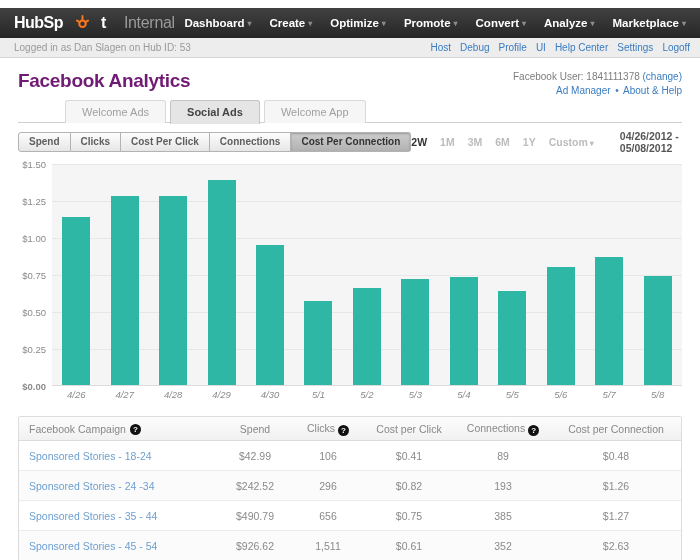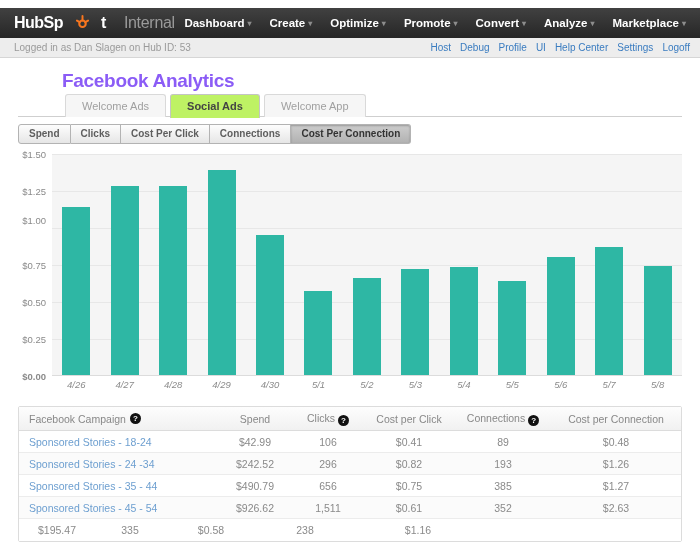--- a/index.html
+++ b/index.html
@@ -19,29 +19,29 @@
 
   
   .utility { height:20px; background:#ededed; border-bottom:1px solid #d6d6d6; display:flex; align-items:center; justify-content:space-between; padding:0 10px 0 14px; font-size:10px; }
   .utility .logged { color:#9a9a9a; }
   .utility .ulinks { display:flex; gap:9px; }
   .utility .ulinks a { color:#3a7cc0; text-decoration:none; }
 
   
   .content { padding:0 18px; }
   .page-head { display:flex; justify-content:space-between; align-items:flex-start; padding-top:12px; }
-  .page-title { font-size:19px; color:#8b5cf6; font-weight:600; letter-spacing:-0.3px;margin-left:44px; }
+  .page-title { font-size:19px; color:#701a75; font-weight:600; letter-spacing:-0.3px; }
   .acct { text-align:right; font-size:10px; color:#7c7c7c; line-height:14px; }
   .acct a { color:#3a7cc0; text-decoration:none; }
   .acct .sep { color:#3a7cc0; margin:0 2px; }
 
   
   .tabs-wrap { border-bottom:1px solid #cfcfcf; padding-left:47px; margin-top:2px; height:23px; }
   .tab { display:inline-block; height:23px; line-height:22px; padding:0 16px; font-size:11px; color:#a0a0a0; background:#f6f6f6; border:1px solid #d9d9d9; border-bottom:none; border-radius:3px 3px 0 0; margin-right:4px; cursor:pointer; position:relative; top:0; }
-  .tab.active { background:#bef264; color:#444; font-weight:bold; border-color:#c4c4c4; height:24px; z-index:2; }
+  .tab.active { background:#e5e5e5; color:#444; font-weight:bold; border-color:#c4c4c4; height:24px; z-index:2; }
 
   
   .controls { display:flex; justify-content:space-between; align-items:center; margin-top:7px; }
   .btn-group { display:flex; }
   .mbtn { height:20px; line-height:18px; padding:0 10px; font-size:10px; font-weight:bold; color:#5e5e5e; background:linear-gradient(#fdfdfd,#e6e6e6); border:1px solid #b3b3b3; border-left:none; cursor:pointer; white-space:nowrap; }
   .mbtn:first-child { border-left:1px solid #b3b3b3; border-radius:3px 0 0 3px; }
   .mbtn:last-child { border-radius:0 3px 3px 0; }
   .mbtn.active { background:linear-gradient(#cdcdcd,#b2b2b2); color:#333; box-shadow:inset 0 1px 2px rgba(0,0,0,.25); }
   .right-controls { display:flex; align-items:center; gap:26px; }
   .ranges { display:flex; align-items:center; gap:13px; }
@@ -56,24 +56,24 @@
   .ylabel { position:absolute; right:2px; transform:translateY(-45%); font-size:9.5px; color:#8a8a8a; white-space:nowrap; }
   .plot { margin-left:34px; height:222px; background:#f5f5f5; border-bottom:1px solid #dcdcdc; position:relative; display:flex; align-items:flex-end; justify-content:space-around; }
   .gridline { position:absolute; left:0; right:0; height:1px; background:#e7e7e7; }
   .bar { width:28px; background:#2eb7a4; z-index:1; }
   .xlabels { margin-left:34px; display:flex; justify-content:space-around; margin-top:3px;font-style:italic; }
   .xlabel { width:28px; text-align:center; font-size:9.5px; color:#8a8a8a; }
 
   
   .dtable { margin-top:14px; border:1px solid #dcdcdc; border-radius:2px; }
   .thead { display:flex; align-items:center; height:24px; background:linear-gradient(#fdfdfd,#f1f1f1); border-bottom:1px solid #dcdcdc; font-size:10.5px; color:#888; }
-  .trow { display:flex; align-items:center; height:22px; font-size:10.5px; color:#8a8a8a; border-bottom:1px solid #ececec; background:#fff; }
+  .trow { display:flex; align-items:center; height:30px; font-size:10.5px; color:#8a8a8a; border-bottom:1px solid #ececec; background:#fff; }
   .trow:nth-child(even) { background:#fbfbfb; }
   .trow:last-child { border-bottom:none; }
-  .col-campaign { flex:1; padding-left:10px; text-align:left; display:flex; align-items:flex-start; }
+  .col-campaign { flex:1; padding-left:10px; text-align:left; display:flex; align-items:flex-end; }
   .col-spend { width:76px; text-align:center; }
   .col-clicks { width:70px; text-align:center; }
   .col-cpc { width:92px; text-align:center; }
   .col-conn { width:96px; text-align:center; }
   .col-cpcon { width:130px; text-align:center; }
   .trow .col-campaign a { color:#6d9fd0; text-decoration:none; }
   .qicon { display:inline-block; width:11px; height:11px; border-radius:50%; background:#111; color:#fff; font-size:8px; font-weight:bold; text-align:center; line-height:11px; margin-left:4px; vertical-align:-1px; }
   .thead .col-clicks .qicon, .thead .col-conn .qicon { margin-left:3px; }
 </style>
 </head>
@@ -117,42 +117,63 @@
       <a href="#">Settings</a>
       <a href="#">Logoff</a>
     </span>
 </div>
 
 <div class="content">
 
   <div class="page-head">
     <div class="page-title">Facebook Analytics</div>
     <div class="acct">
+      <div>
+        <span>Facebook User:</span>
+        <span>1841111378</span>
+        <a href="#">(change)</a>
+      </div>
+      <div>
+        <a href="#">Ad Manager</a>
+        <span class="sep">•</span>
+        <a href="#">About &amp; Help</a>
+      </div>
     </div>
   </div>
 
   <div class="tabs-wrap"><span class="tab">Welcome Ads</span><span class="tab active">Social Ads</span><span class="tab">Welcome App</span></div>
 
   <div class="controls">
     <div class="btn-group">
         <button class="mbtn">Spend</button>
         <button class="mbtn">Clicks</button>
         <button class="mbtn">Cost Per Click</button>
         <button class="mbtn">Connections</button>
         <button class="mbtn active">Cost Per Connection</button>
       </div>
+    <div class="right-controls">
+      <div class="ranges">
+          <span class="range active">2W</span>
+          <span class="range">1M</span>
+          <span class="range">3M</span>
+          <span class="range">6M</span>
+          <span class="range">1Y</span>
+          <span class="range">Custom<span class="caret">▾</span></span>
+        </div>
+      <div class="date-range">04/26/2012 - 05/08/2012</div>
+    </div>
   </div>
 
   <div class="chart">
     <div class="ylabels">
         <span class="ylabel" style="top: 222px; font-weight: bold;">$0.00</span>
         <span class="ylabel" style="top: 185px;">$0.25</span>
         <span class="ylabel" style="top: 148px;">$0.50</span>
         <span class="ylabel" style="top: 111px;">$0.75</span>
-        <span class="ylabel" style="top: 66px;">$1.00</span>
+        <span class="ylabel" style="top: 74px;">$1.00</span>
         <span class="ylabel" style="top: 37px;">$1.25</span>
         <span class="ylabel" style="top: 0px;">$1.50</span>
       </div>
     <div class="plot">
         <div class="gridline" style="top: 185px;"></div>
         <div class="gridline" style="top: 148px;"></div>
         <div class="gridline" style="top: 111px;"></div>
         <div class="gridline" style="top: 74px;"></div>
         <div class="gridline" style="top: 37px;"></div>
         <div class="gridline" style="top: 0px;"></div>

